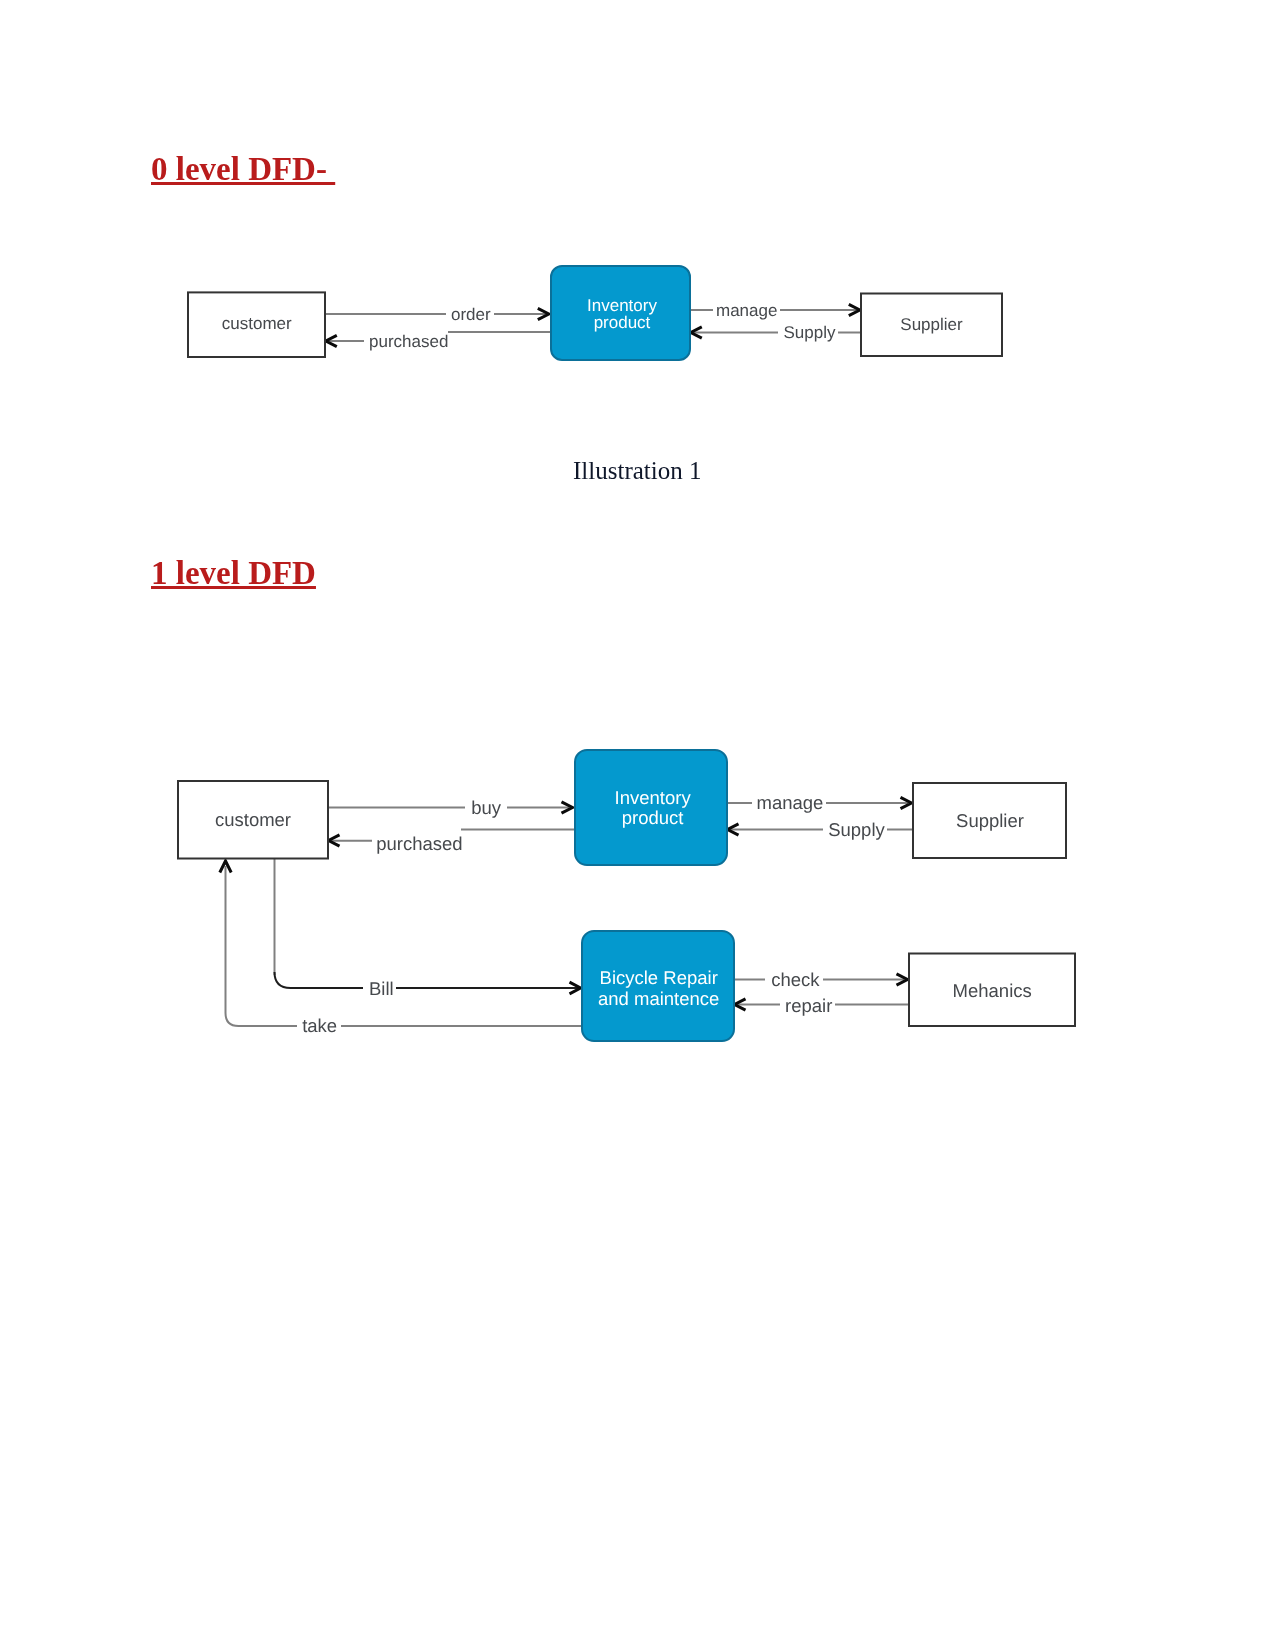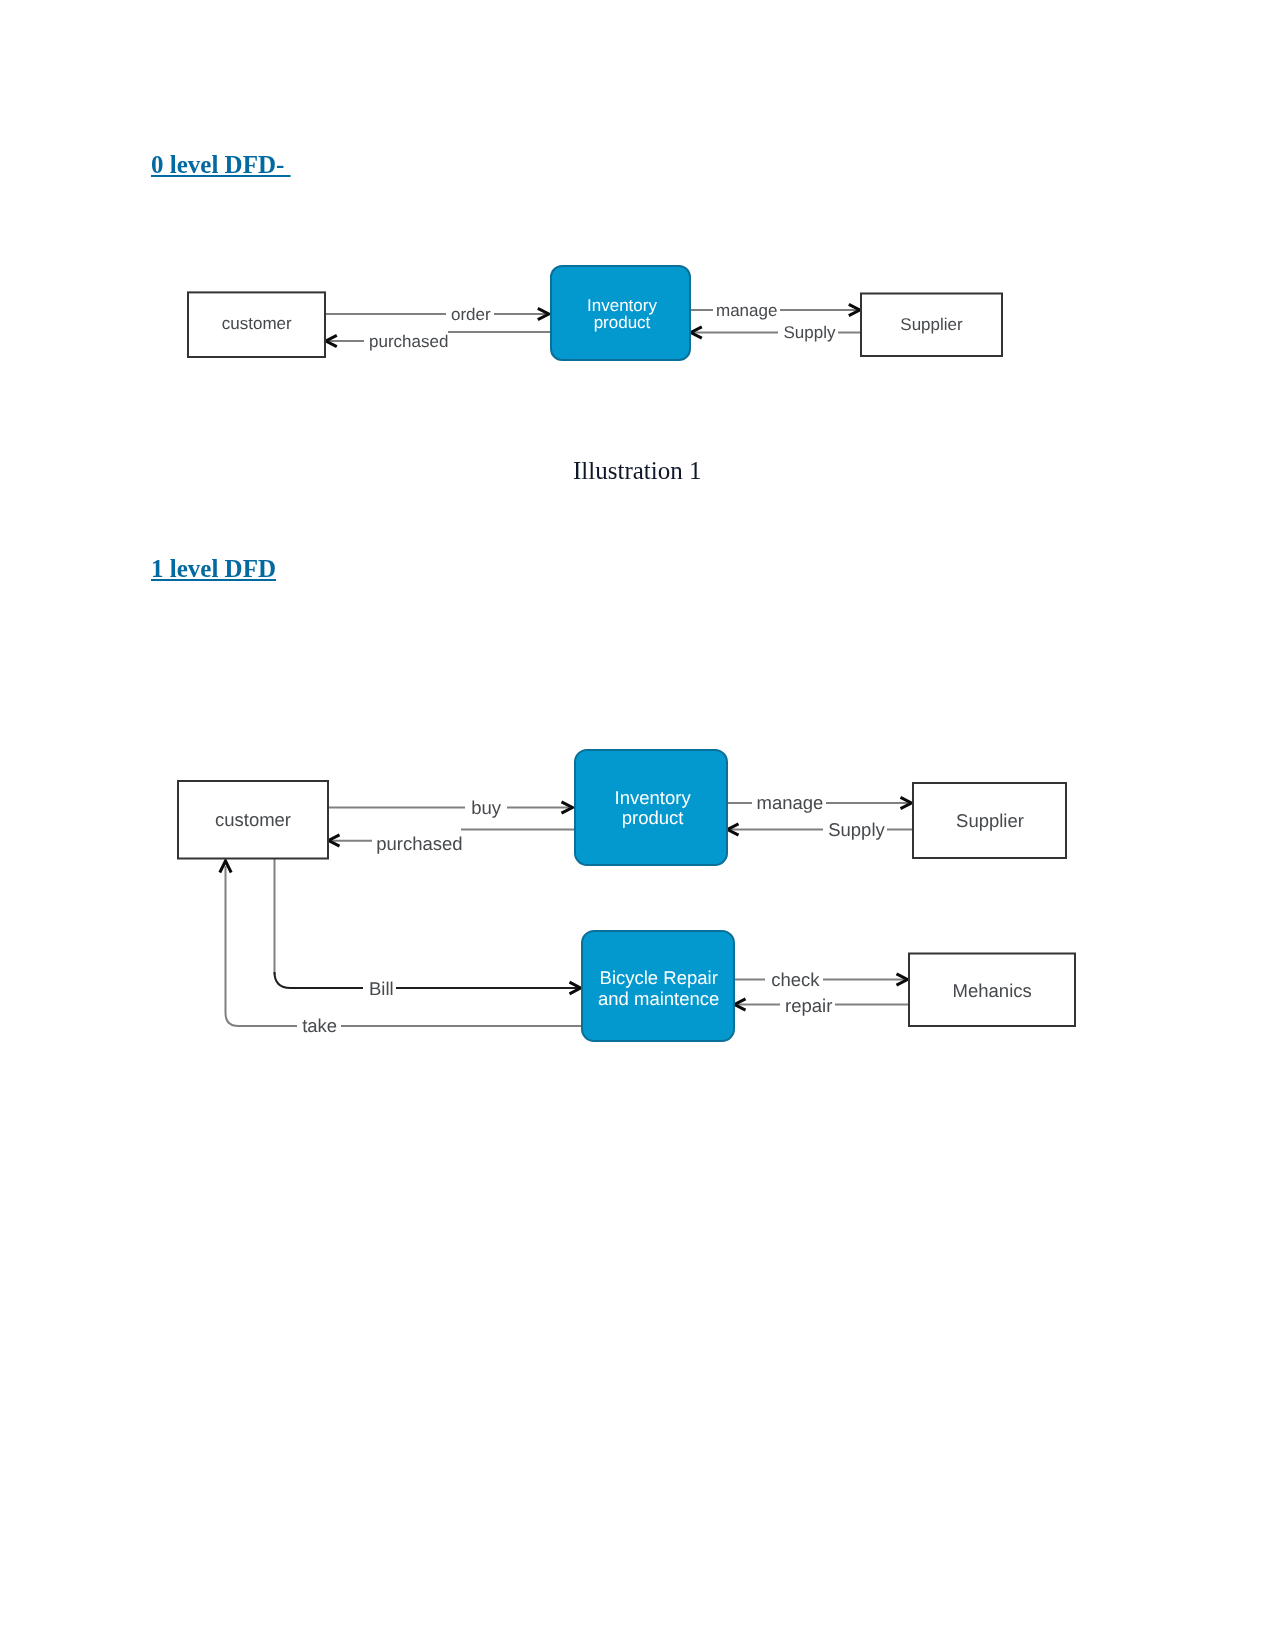--- a/index.html
+++ b/index.html
@@ -1,20 +1,20 @@
 <!DOCTYPE html>
 <html><head>
 <meta charset="utf-8">
 <style>
   html, body { margin:0; padding:0; background:#ffffff; }
   body { width:1275px; height:1650px; position:relative; overflow:hidden;
          font-family:"Liberation Serif", serif; -webkit-font-smoothing:antialiased; }
   .page { position:absolute; left:0; top:0; width:1275px; height:1650px; background:#fff; }
   .heading { position:absolute; font-family:"Liberation Serif", serif;
-             font-weight:bold; font-size:25px; color:#0369a1;
+             font-weight:bold; font-size:33px; color:#b91c1c;
              text-decoration:underline; white-space:pre; }
   .caption { position:absolute; font-family:"Liberation Serif", serif;
              font-size:25px; color:#0f172a; white-space:pre; }
   svg.dfd { position:absolute; overflow:visible; }
   svg.dfd text { text-rendering:geometricPrecision; }
   svg.dfd, .heading, .caption { will-change:transform; }
   .lbl { font-family:"Liberation Sans", sans-serif; font-size:17px; fill:#46494d; }
   .nlbl { font-family:"Liberation Sans", sans-serif; font-size:17px; fill:#46494d; }
   .plbl { font-family:"Liberation Sans", sans-serif; font-size:17px; fill:#ffffff; }
   .lbl2 { font-family:"Liberation Sans", sans-serif; font-size:18.5px; fill:#46494d; }

